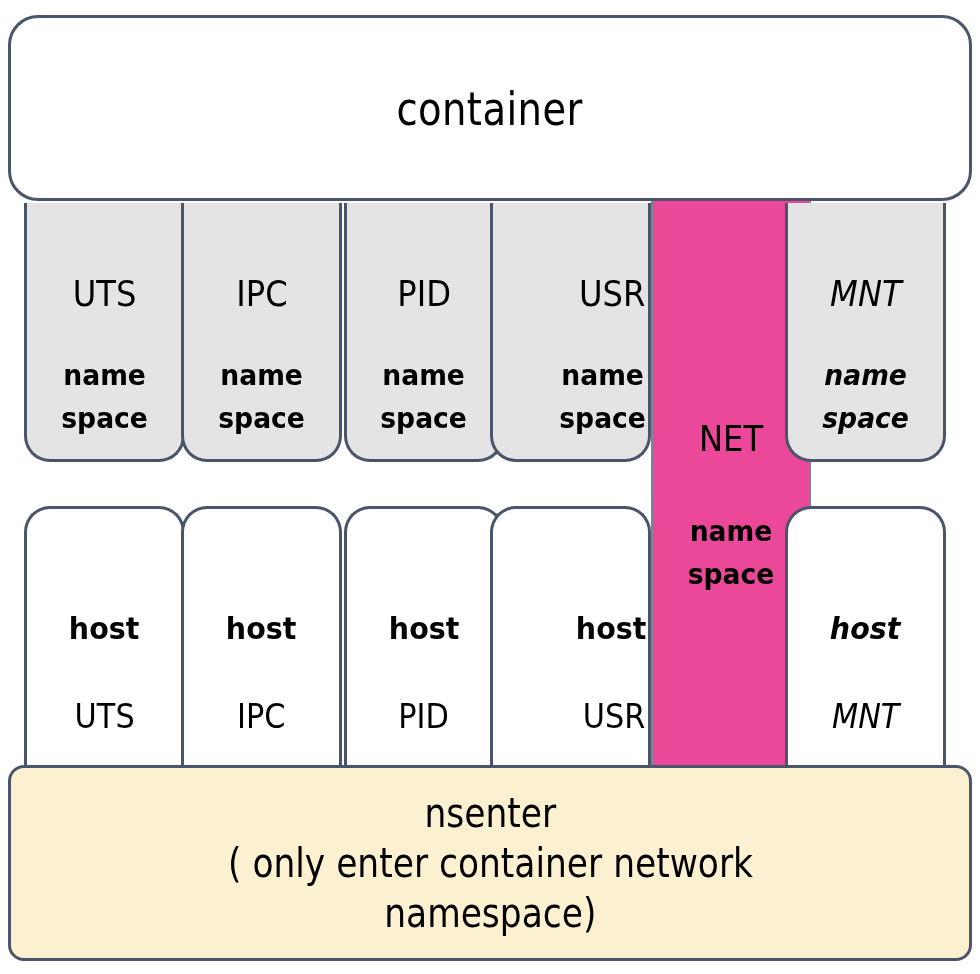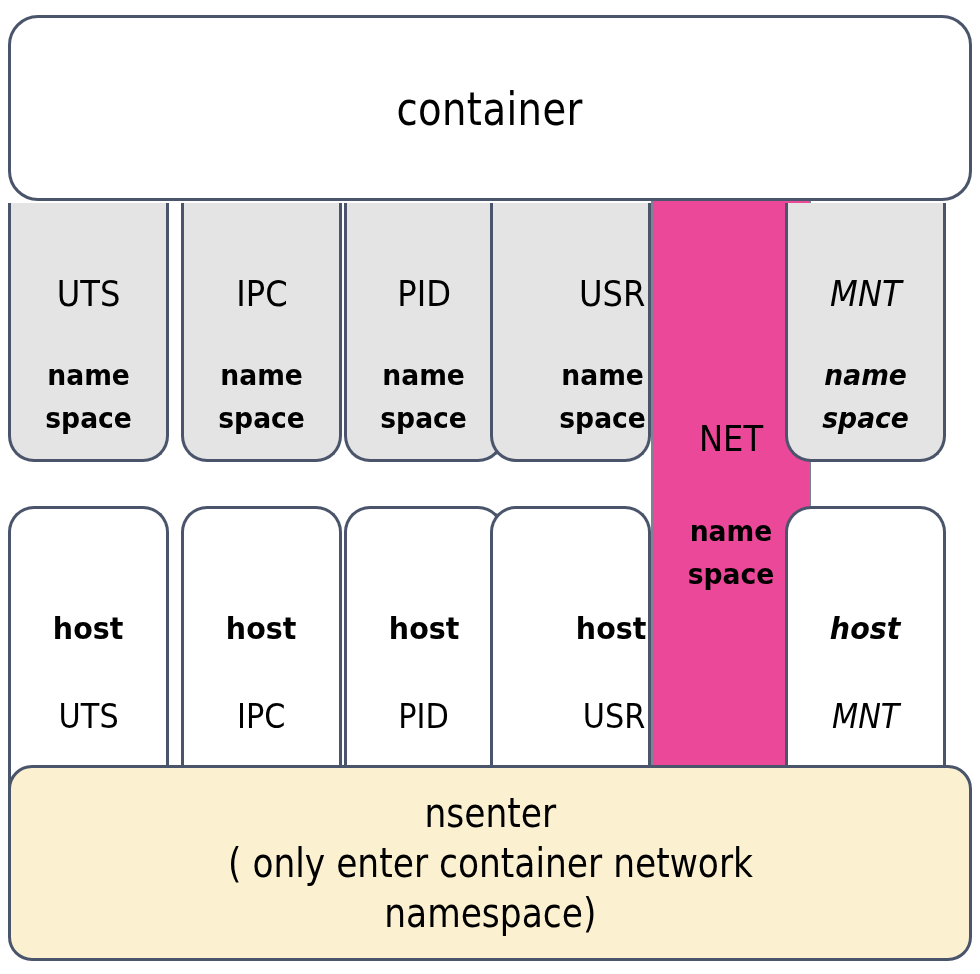--- a/index.html
+++ b/index.html
@@ -131,34 +131,34 @@
   }
   .host-box .host-ns {
     font-size: 33px;
     line-height: 1;
     font-weight: 400;
     margin-top: 56px;
     transform: scaleX(0.92);
   }
 
   
-  .col-0 { left: 8px;   width: 161px; }
+  .col-0 { left: 24px;   width: 161px; }
   .col-1 { left: 181px; width: 161px; }
   .col-2 { left: 344px; width: 160px; }
   .col-3 { left: 490px; width: 161px; align-items: flex-end; }
   .col-4 { left: 785px; width: 161px; font-style: italic; }
 
   
   #nsenter-box {
     left: 8px;
     top: 765px;
     width: 964px;
     height: 196px;
     background: #fbf1d1;
-    border-radius: 24px;
+    border-radius: 16px;
     z-index: 7;
     padding: 0 12px;
   }
   #nsenter-box .line {
     font-size: 41px;
     line-height: 50px;
     font-weight: 400;
     white-space: nowrap;
     transform: scaleX(0.84);
   }

